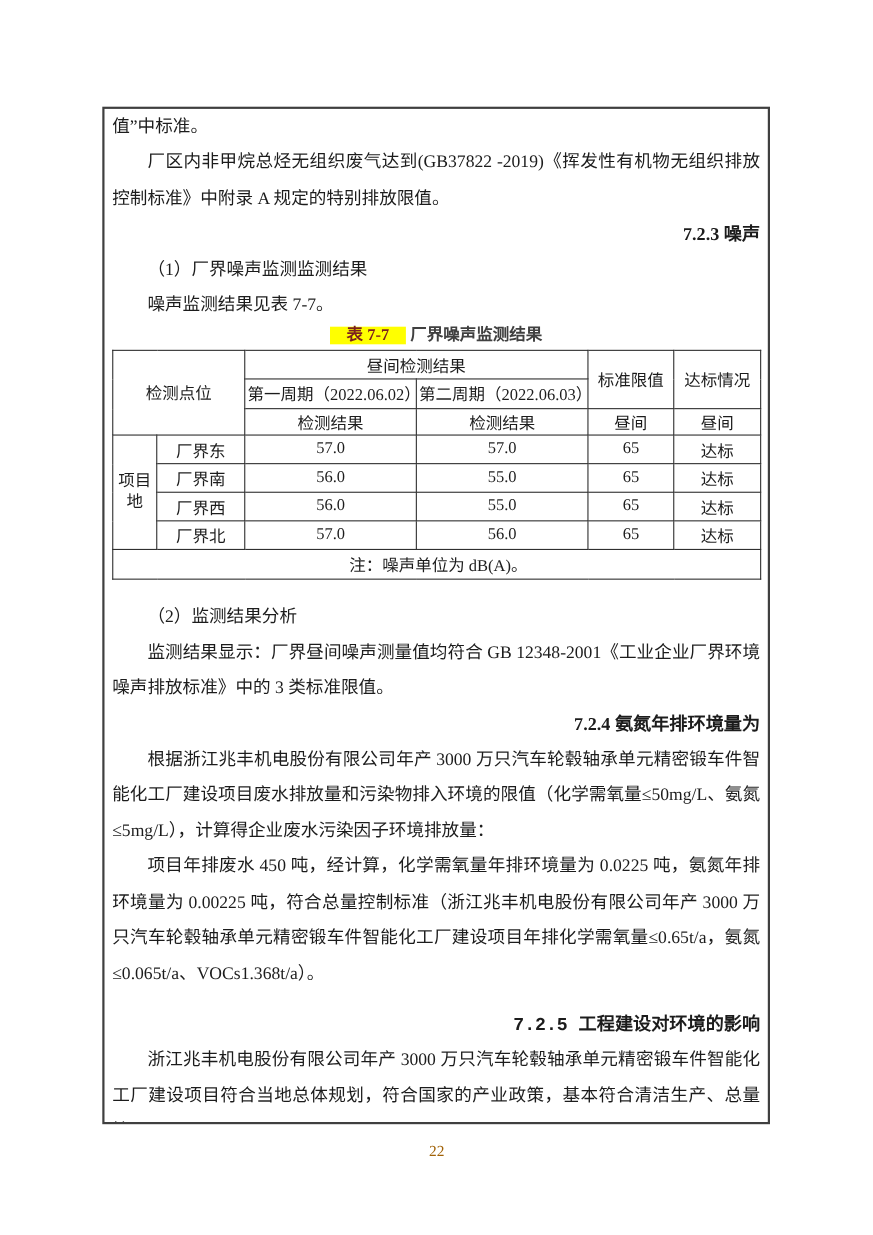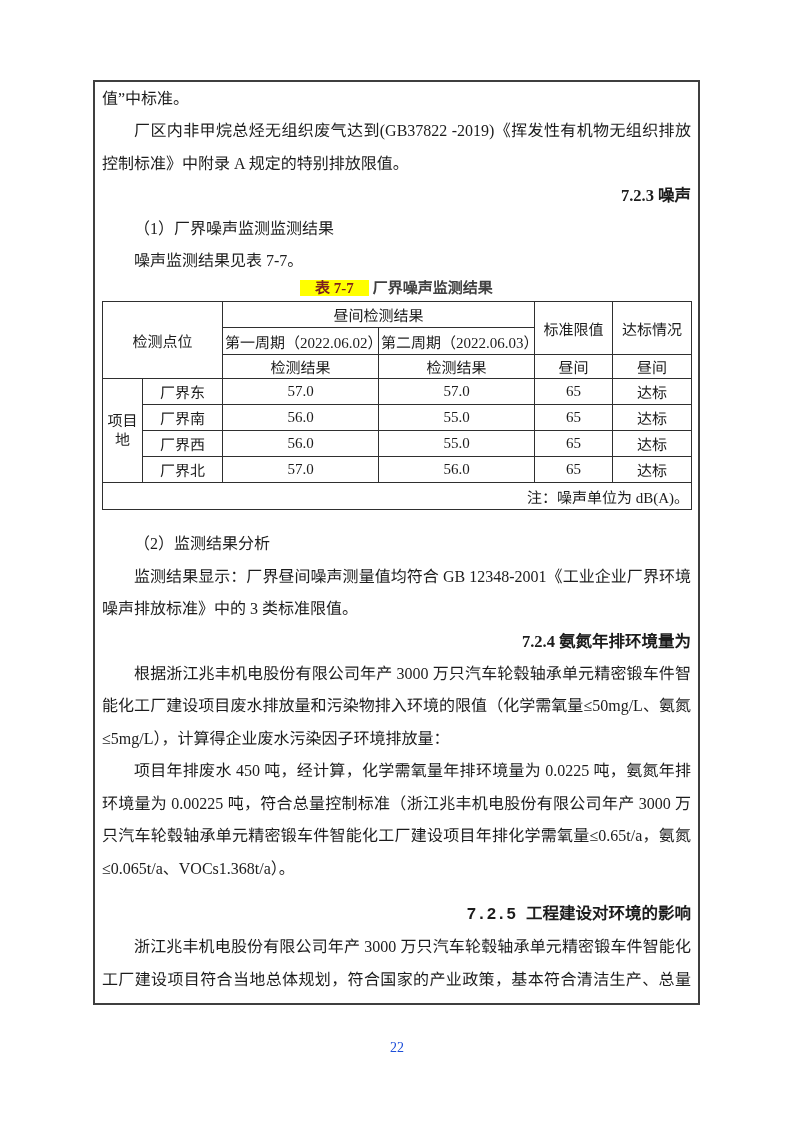--- a/index.html
+++ b/index.html
@@ -6,21 +6,21 @@
   .sheet{
     position:relative;
     width:794px;height:1123px;
     background:#ffffff;
     font-family:"Liberation Serif","DejaVu Serif",serif;
     color:#1c1c1c;
     overflow:hidden;
   }
   .content-box{
     position:absolute;
-    left:93px;top:80px;
+    left:93px;top:97px;
     width:607px;height:925px;
     box-sizing:border-box;
     border:2px solid #3f3f3f;
     padding:1px 7px 0 7px;
     overflow:hidden;
   }
   .body-text{
     margin:0;
     font-size:16px;
     line-height:32.4px;
@@ -61,29 +61,29 @@
     border:1px solid #2f2f2f;
     text-align:center;
     vertical-align:middle;
     padding:0 2px;
     overflow:hidden;
   }
   .noise-table tr.r-h1 td{height:25px;}
   .noise-table tr.r-h2 td{height:26px;}
   .noise-table tr.r-h3 td{height:23px;}
   .noise-table tr.r-data td{height:25px;}
-  .noise-table tr.r-note td{height:26px;text-align:right;padding-left:5px;}
+  .noise-table tr.r-note td{height:26px;text-align:center;padding-left:5px;}
   .group-cell{line-height:19px;}
   .page-number{
     position:absolute;
     left:0;right:0;
     top:1040px;
     text-align:center;
     font-size:14px;
-    color:#1d4ed8;
+    color:#a16207;
   }
 </style>
 </head>
 <body>
 
 <div class="sheet">
   <div class="content-box">
 
     <p class="body-text no-indent">值”中标准。</p>
     <p class="body-text">厂区内非甲烷总烃无组织废气达到(GB37822 -2019)《挥发性有机物无组织排放控制标准》中附录 A 规定的特别排放限值。</p>

